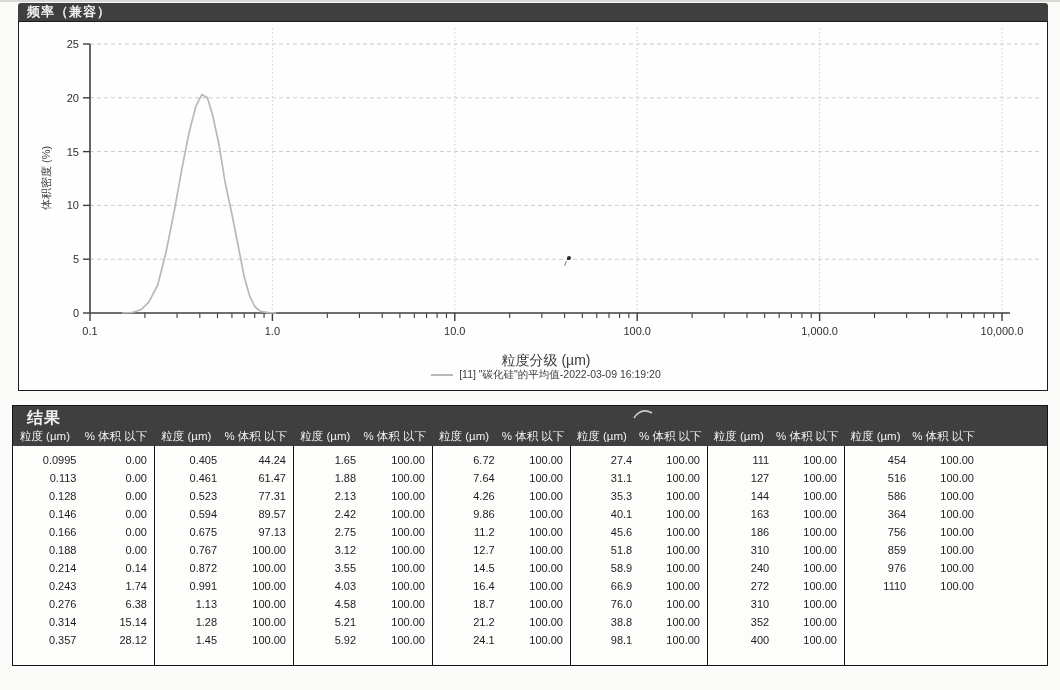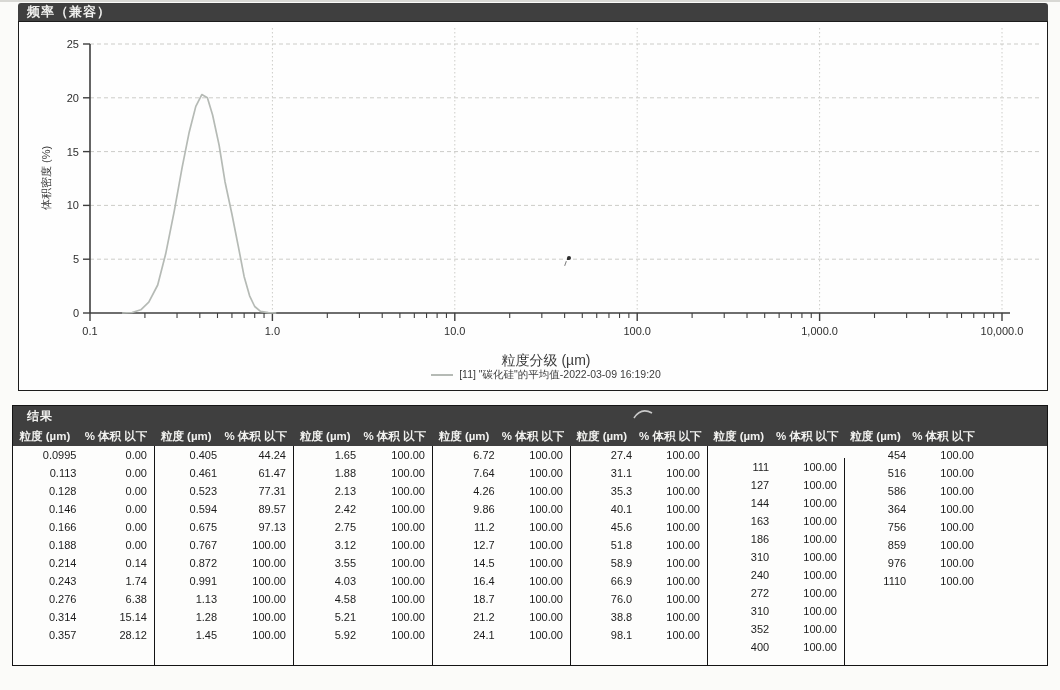--- a/index.html
+++ b/index.html
@@ -42,29 +42,29 @@
   .speck:after{content:"";position:absolute;left:-2px;top:5px;width:1px;height:5px;background:#777;transform:rotate(20deg);}
 
   
   .table-panel{
     position:absolute;left:12px;top:405px;width:1036px;height:261px;
     border:1.5px solid #141414;box-sizing:border-box;background:#fdfdfc;
   }
   .table-header{
     position:relative;height:40px;background:#3f3f3f;color:#f1f1ef;
   }
-  .results-title{padding:2px 0 0 14px;font-size:12px;font-weight:bold;letter-spacing:1px;}
-  .col-headers{position:absolute;left:0;bottom:2px;width:100%;display:flex;font-size:11.5px;font-weight:bold;}
+  .results-title{padding:2px 0 0 14px;font-size:16px;font-weight:bold;letter-spacing:1px;}
+  .col-headers{position:absolute;left:0;bottom:2px;width:100%;display:flex;font-size:11.5px;font-weight:normal;}
   .hgroup{display:flex;box-sizing:border-box;flex:0 0 auto;}
   .hgroup .h1{width:45%;text-align:center;}
   .hgroup .h2{width:55%;text-align:center;white-space:nowrap;}
   .squiggle{position:absolute;left:620px;top:2px;}
 
   .table-body{display:flex;height:219px;}
-  .tgroup{box-sizing:border-box;border-right:1.5px solid #141414;flex:0 0 auto;}
+  .tgroup{box-sizing:border-box;border-right:1.5px solid #141414;padding-top:5px;flex:0 0 auto;}
   .tgroup.last{border-right:none;}
   .g7wrap{width:136px;}
   .trow{display:flex;height:18px;line-height:18px;font-size:11px;}
   .trow .c1{width:45%;text-align:right;}
   .trow .c2{width:55%;text-align:right;padding-right:7px;box-sizing:border-box;}
 </style>
 </head>
 <body>
 
 <div class="top-edge"></div>
@@ -431,21 +431,21 @@
         </div>
         <div class="trow">
           <span class="c1">38.8</span>
           <span class="c2">100.00</span>
         </div>
         <div class="trow">
           <span class="c1">98.1</span>
           <span class="c2">100.00</span>
         </div>
       </div>
-      <div class="tgroup" style="width: 137px; margin-top: 12px;">
+      <div class="tgroup" style="width: 137px;">
         <div class="trow">
           <span class="c1">111</span>
           <span class="c2">100.00</span>
         </div>
         <div class="trow">
           <span class="c1">127</span>
           <span class="c2">100.00</span>
         </div>
         <div class="trow">
           <span class="c1">144</span>

